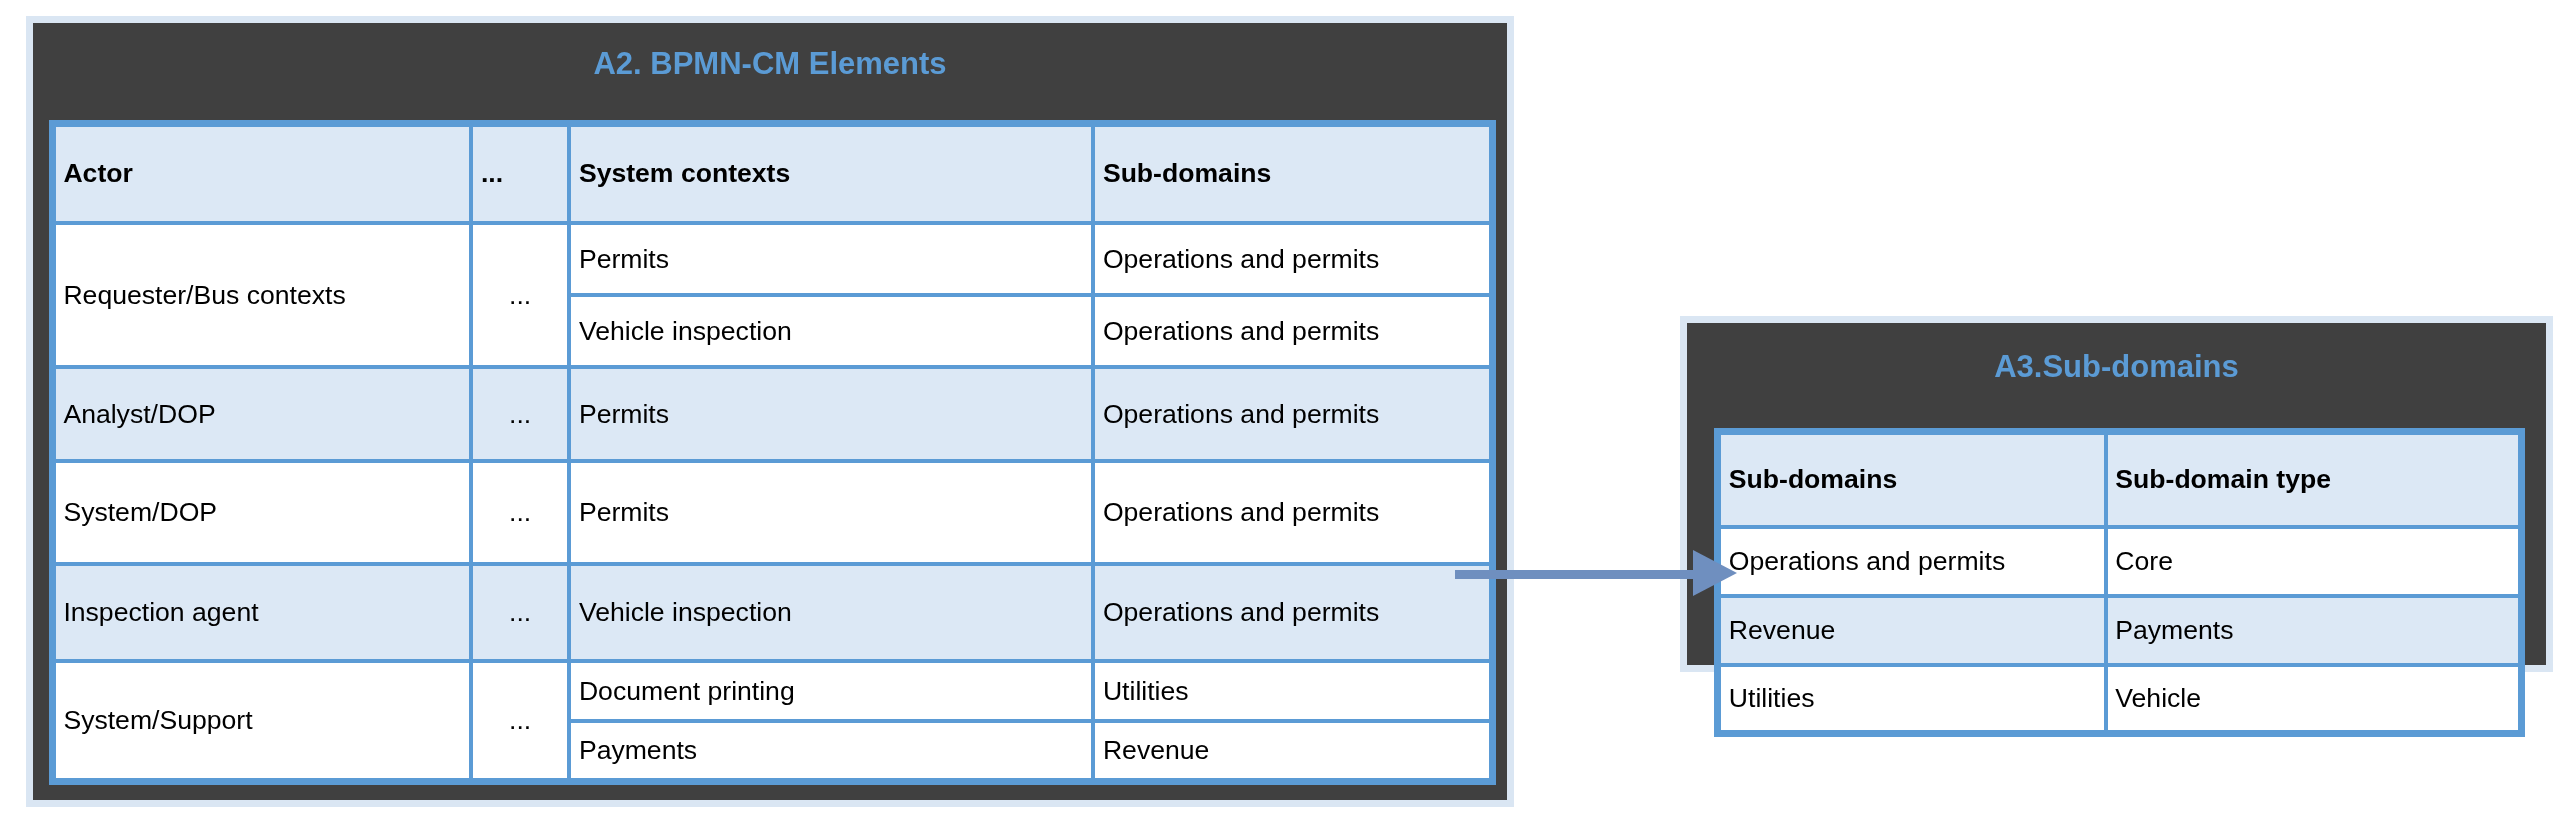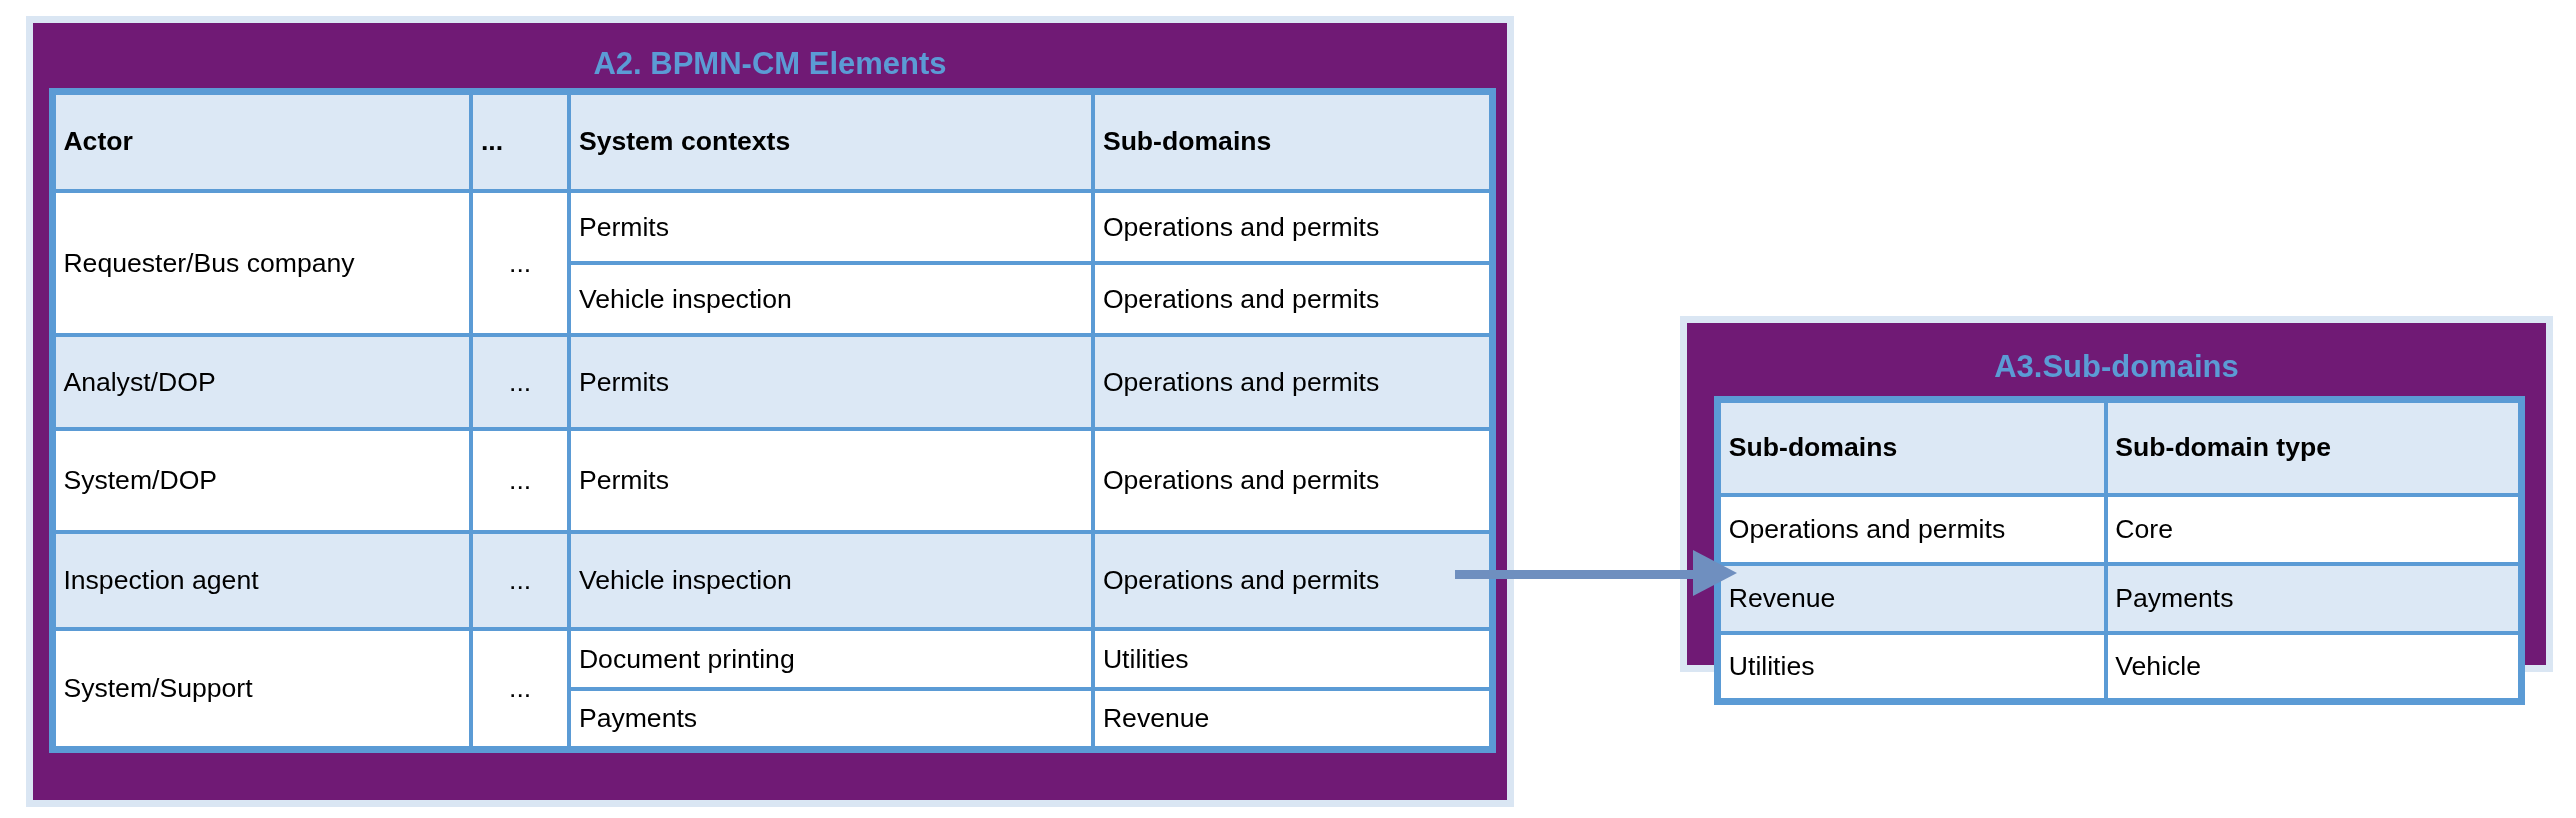--- a/index.html
+++ b/index.html
@@ -15,40 +15,41 @@
   body{
     width:2576px;height:818px;
     background:#ffffff;
     position:relative;
     overflow:hidden;
     font-family:"Liberation Sans", sans-serif;
     color:var(--text-color);
   }
   .panel{
     position:absolute;
-    background:#701a75;
+    background:#404040;
     border:7.8px solid var(--container-border);
   }
   .panel-left{left:26px;top:15.6px;width:1488px;height:791px;}
   .panel-right{left:1680px;top:316px;width:873px;height:356px;}
   .panel-title{
     position:absolute;left:0;width:100%;
     text-align:center;
     font-weight:bold;
     font-size:31px;
     color:var(--title-blue);
     white-space:nowrap;
   }
   .panel-left .panel-title{top:23.4px;}
   .panel-right .panel-title{top:26px;}
   table.data{
     position:absolute;
     border-collapse:collapse;
     border:7px solid var(--border-blue);
     table-layout:fixed;
+    margin-top:32px;
   }
   table.left-table{left:15.6px;top:65px;}
   table.right-table{left:27px;top:73px;}
   td,th{
     border:4.7px solid var(--border-blue);
     font-size:26.6px;
     font-weight:normal;
     text-align:left;
     vertical-align:middle;
     padding:0 7.8px;
@@ -105,21 +106,21 @@
     </colgroup>
     <tbody>
       <tr class="hdr band">
         <th>Actor</th>
         <th class="dots">...</th>
         <th>System contexts</th>
         <th>Sub-domains</th>
       </tr>
 
       <tr class="sub">
-        <td rowspan="2">Requester/Bus company</td>
+        <td rowspan="2">Requester/Bus contexts</td>
         <td rowspan="2" class="dots">...</td>
         <td>Permits</td>
         <td>Operations and permits</td>
       </tr>
       <tr class="sub">
         <td>Vehicle inspection</td>
         <td>Operations and permits</td>
       </tr>
 
       <tr class="r2 band">

